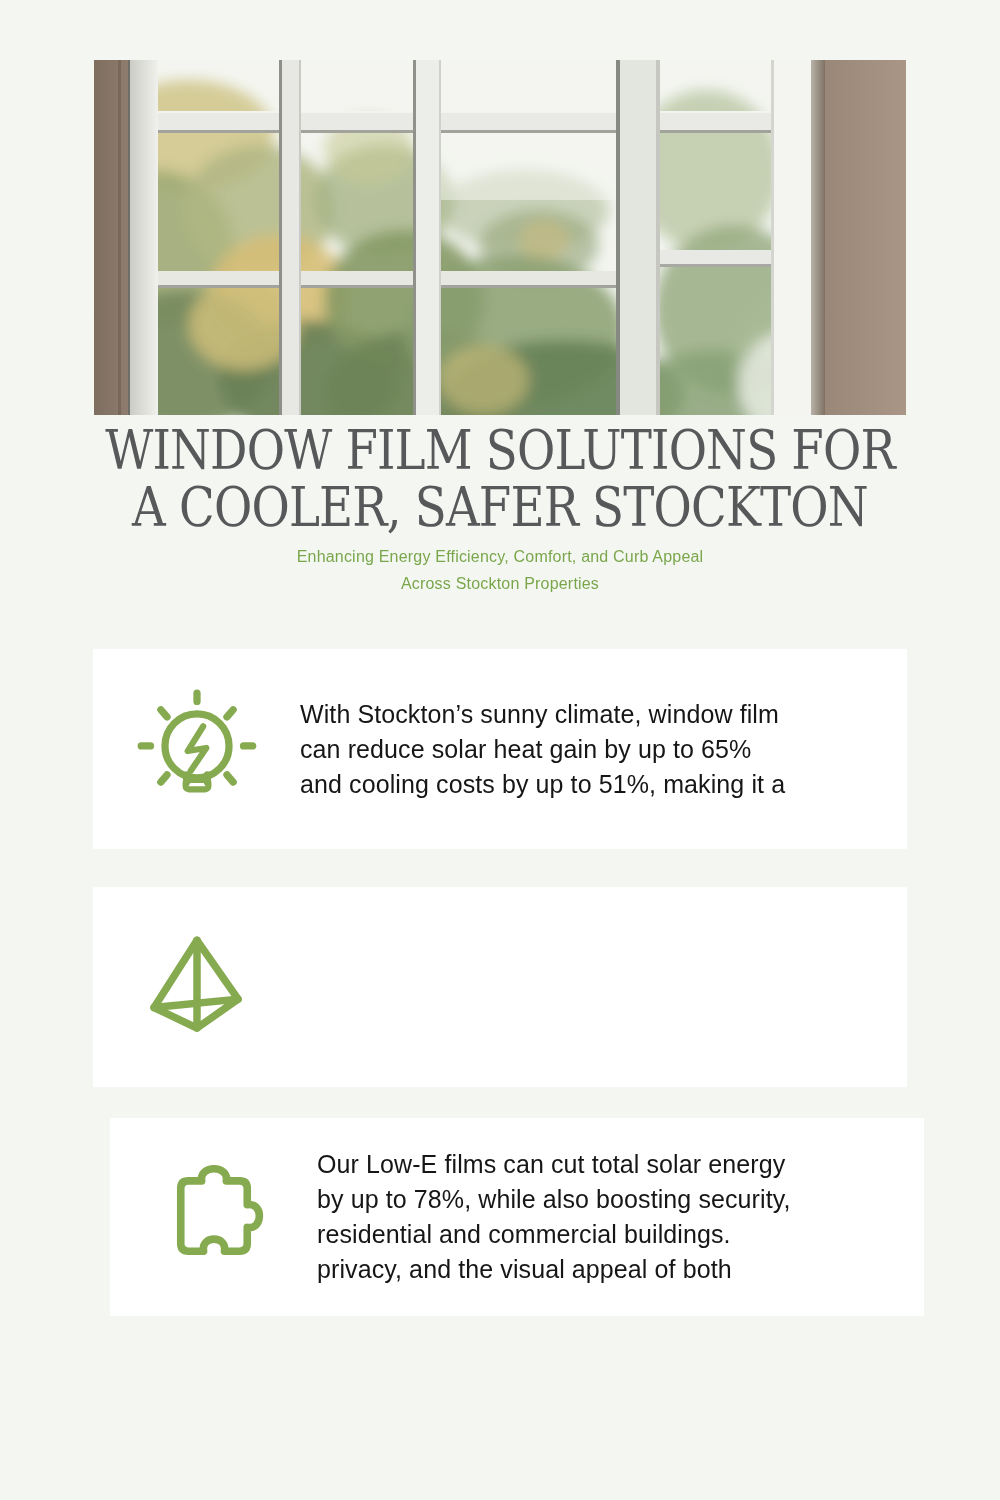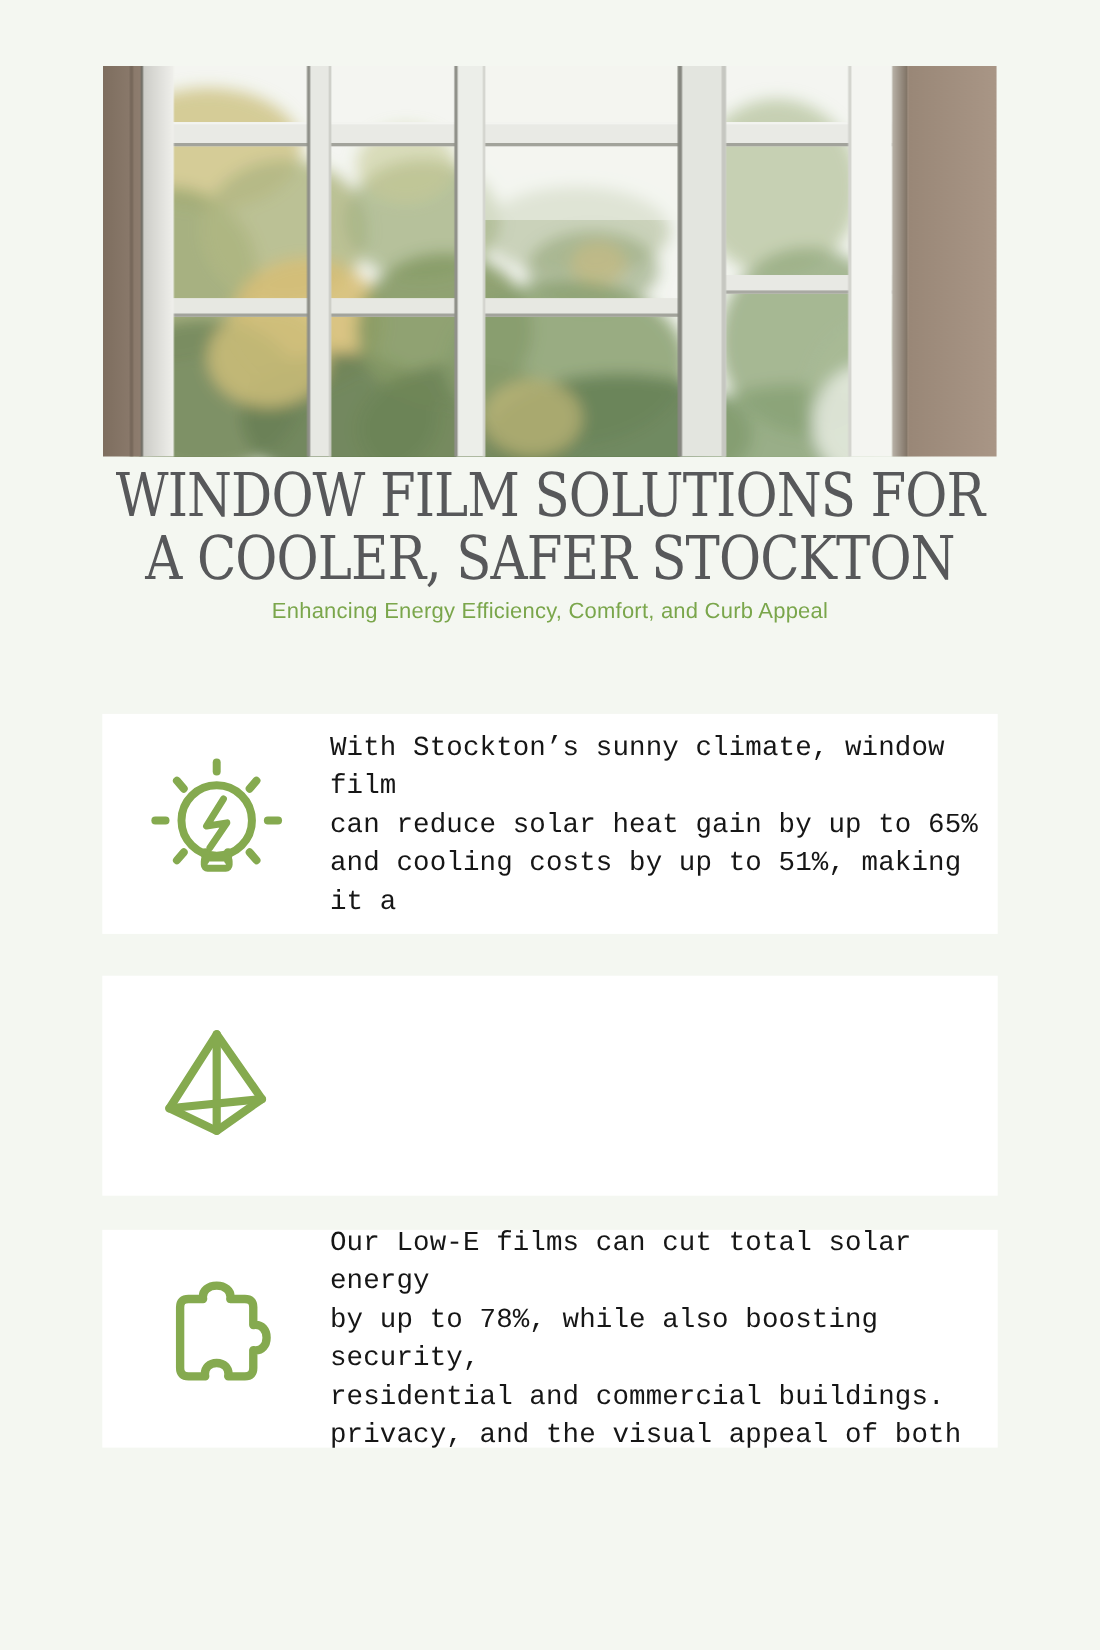--- a/index.html
+++ b/index.html
@@ -31,45 +31,45 @@
     font-size:55px;line-height:57px;color:var(--title-gray);
     transform:scaleX(0.85);transform-origin:50% 50%;
     letter-spacing:-1px;white-space:nowrap;
   }
   .title span{display:block;}
 
   
   .subtitle{
     position:absolute;top:543px;left:0;width:1000px;
     text-align:center;color:var(--subtitle);
-    font-size:20px;line-height:27px;letter-spacing:0.2px;
+    font-size:16px;line-height:27px;letter-spacing:0.2px;
   }
   .subtitle span{display:block;}
 
   
   .card{
     position:absolute;left:93px;width:814px;
     background:var(--card-bg);
     display:flex;align-items:center;
   }
   .card-1{top:649px;height:200px;}
   .card-2{top:887px;height:200px;}
-  .card-3{top:1118px;height:198px;}
+  .card-3{top:1118px;height:198px;margin-left:17px;}
   .icon-wrap{
     flex:0 0 207px;display:flex;justify-content:center;align-items:center;
     color:var(--accent);
   }
   .card-1 .icon-wrap svg{width:124px;height:124px;}
   .card-2 .icon-wrap svg{width:112px;height:112px;}
   .card-3 .icon-wrap svg{width:114px;height:114px;}
   .card-text{
     margin:0;color:var(--text-color);
     font-size:25px;line-height:35px;letter-spacing:0.1px;
   }
-  .card-text span{display:block;font-family:Liberation Mono, monospace;}
+  .card-text span{display:block;}
 </style>
 </head>
 <body>
 
 <div class="canvas">
 
   <div class="hero">
     <svg viewBox="0 0 812 355" preserveAspectRatio="none">
       <defs>
         <filter id="blur" x="-30%" y="-30%" width="160%" height="160%">
@@ -156,20 +156,21 @@
     </svg>
   </div>
 
   <h1 class="title">
     <span>WINDOW FILM SOLUTIONS FOR</span>
     <span>A COOLER, SAFER STOCKTON</span>
   </h1>
 
   <div class="subtitle">
     <span>Enhancing Energy Efficiency, Comfort, and Curb Appeal</span>
+    <span>Across Stockton Properties</span>
   </div>
 
   <section class="card card-1">
     <div class="icon-wrap">
       <svg viewBox="0 0 120 120" fill="none" stroke="currentColor" stroke-linecap="round" stroke-linejoin="round">
         <circle cx="60" cy="57" r="31" stroke-width="7"></circle>
         <line x1="50" y1="85" x2="50" y2="92" stroke-width="7"></line>
         <line x1="70" y1="85" x2="70" y2="92" stroke-width="7"></line>
         <rect x="49" y="90" width="22" height="9" rx="3" stroke-width="6"></rect>
         <path d="M66,38 L51,62 L69,59 L54,81" stroke-width="6"></path>

